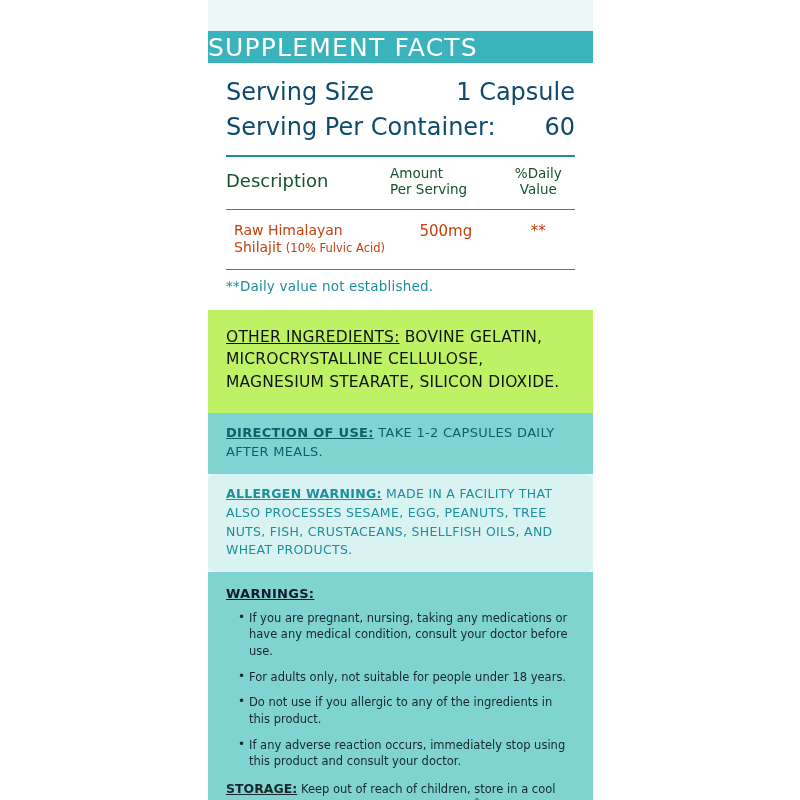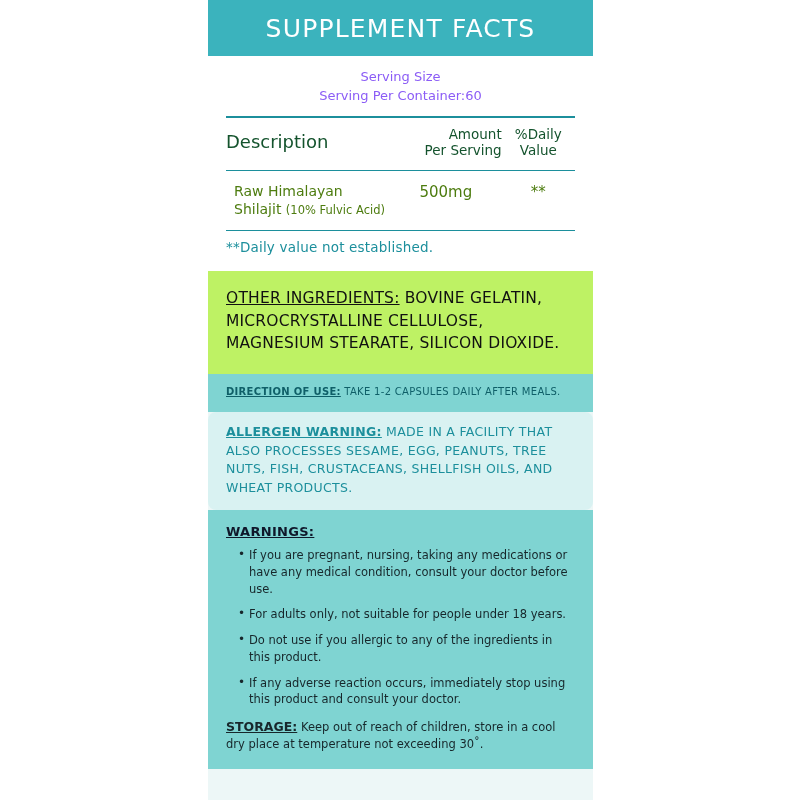--- a/index.html
+++ b/index.html
@@ -14,41 +14,41 @@
     position: absolute;
     left: 208px;
     top: 0;
     width: 385px;
     height: 800px;
     background: #edf7f7;
     overflow: hidden;
   }
   .header-band {
     background: #3bb3bd;
-    height: 56px;
+    height: 32px;
     display: flex;
     align-items: center;
-    justify-content: center;
+    margin-top: 31px;
   }
   .header-title {
     color: #ffffff;
     font-size: 25px;
     letter-spacing: 1.2px;
     font-weight: 400;
   }
   .white-zone {
     background: #ffffff;
     padding: 12px 18px 6px 18px;
   }
   .serving-row {
     display: flex;
-    justify-content: center;
+    justify-content: space-between;
     align-items: baseline;
-    color: #8b5cf6;
-    font-size: 13px;
+    color: #0c4a6e;
+    font-size: 24px;
     line-height: 1.45;
   }
   .serving-row .label { font-weight: 400; }
   .serving-row .value { font-weight: 400; }
 
   .rule-thick {
     border-top: 2px solid #1c8f9c;
     margin: 10px 0 6px 0;
   }
   .rule-thin {
@@ -61,35 +61,35 @@
     align-items: center;
     color: #14532d;
     padding: 2px 0 4px 0;
   }
   .th-desc {
     flex: 0 0 47%;
     font-size: 18px;
   }
   .th-amount {
     flex: 0 0 32%;
-    text-align: right;
+    text-align: left;
     font-size: 13.5px;
     line-height: 1.2;
   }
   .th-dv {
     flex: 0 0 21%;
     text-align: center;
     font-size: 13.5px;
     line-height: 1.2;
   }
 
   .table-row {
     display: flex;
     align-items: flex-start;
-    color: #4d7c0f;
+    color: #c2410c;
     padding: 6px 0 4px 0;
   }
   .td-desc {
     flex: 0 0 47%;
     font-size: 14px;
     line-height: 1.25;
     padding-left: 8px;
     box-sizing: border-box;
   }
   .td-desc .sub { font-size: 11.5px; }
@@ -118,21 +118,21 @@
     font-weight: normal;
     line-height: 1.45;
     letter-spacing: 0.2px;
   }
   .other-ing u { text-decoration: underline; }
 
   .band-teal-light {
     background: #7fd4d2;
     padding: 11px 18px 12px 18px;
     color: #0f5f68;
-    font-size: 10px;
+    font-size: 13px;
     line-height: 1.45;
     letter-spacing: 0.3px;
   }
   .band-teal-pale {
     background: #d9f2f2;
     padding: 11px 18px 12px 18px;
     color: #1c8f9c;
     font-size: 12.5px;
     line-height: 1.5;
     letter-spacing: 0.3px;
@@ -196,20 +196,21 @@
 <div id="panel">
 
   <div class="header-band">
     <div class="header-title">SUPPLEMENT FACTS</div>
   </div>
 
   <div class="white-zone">
 
     <div class="serving-row">
       <span class="label">Serving Size</span>
+      <span class="value">1 Capsule</span>
     </div>
     <div class="serving-row">
       <span class="label">Serving Per Container:</span>
       <span class="value">60</span>
     </div>
 
     <div class="rule-thick"></div>
 
     <div class="table-head">
       <div class="th-desc">Description</div>

